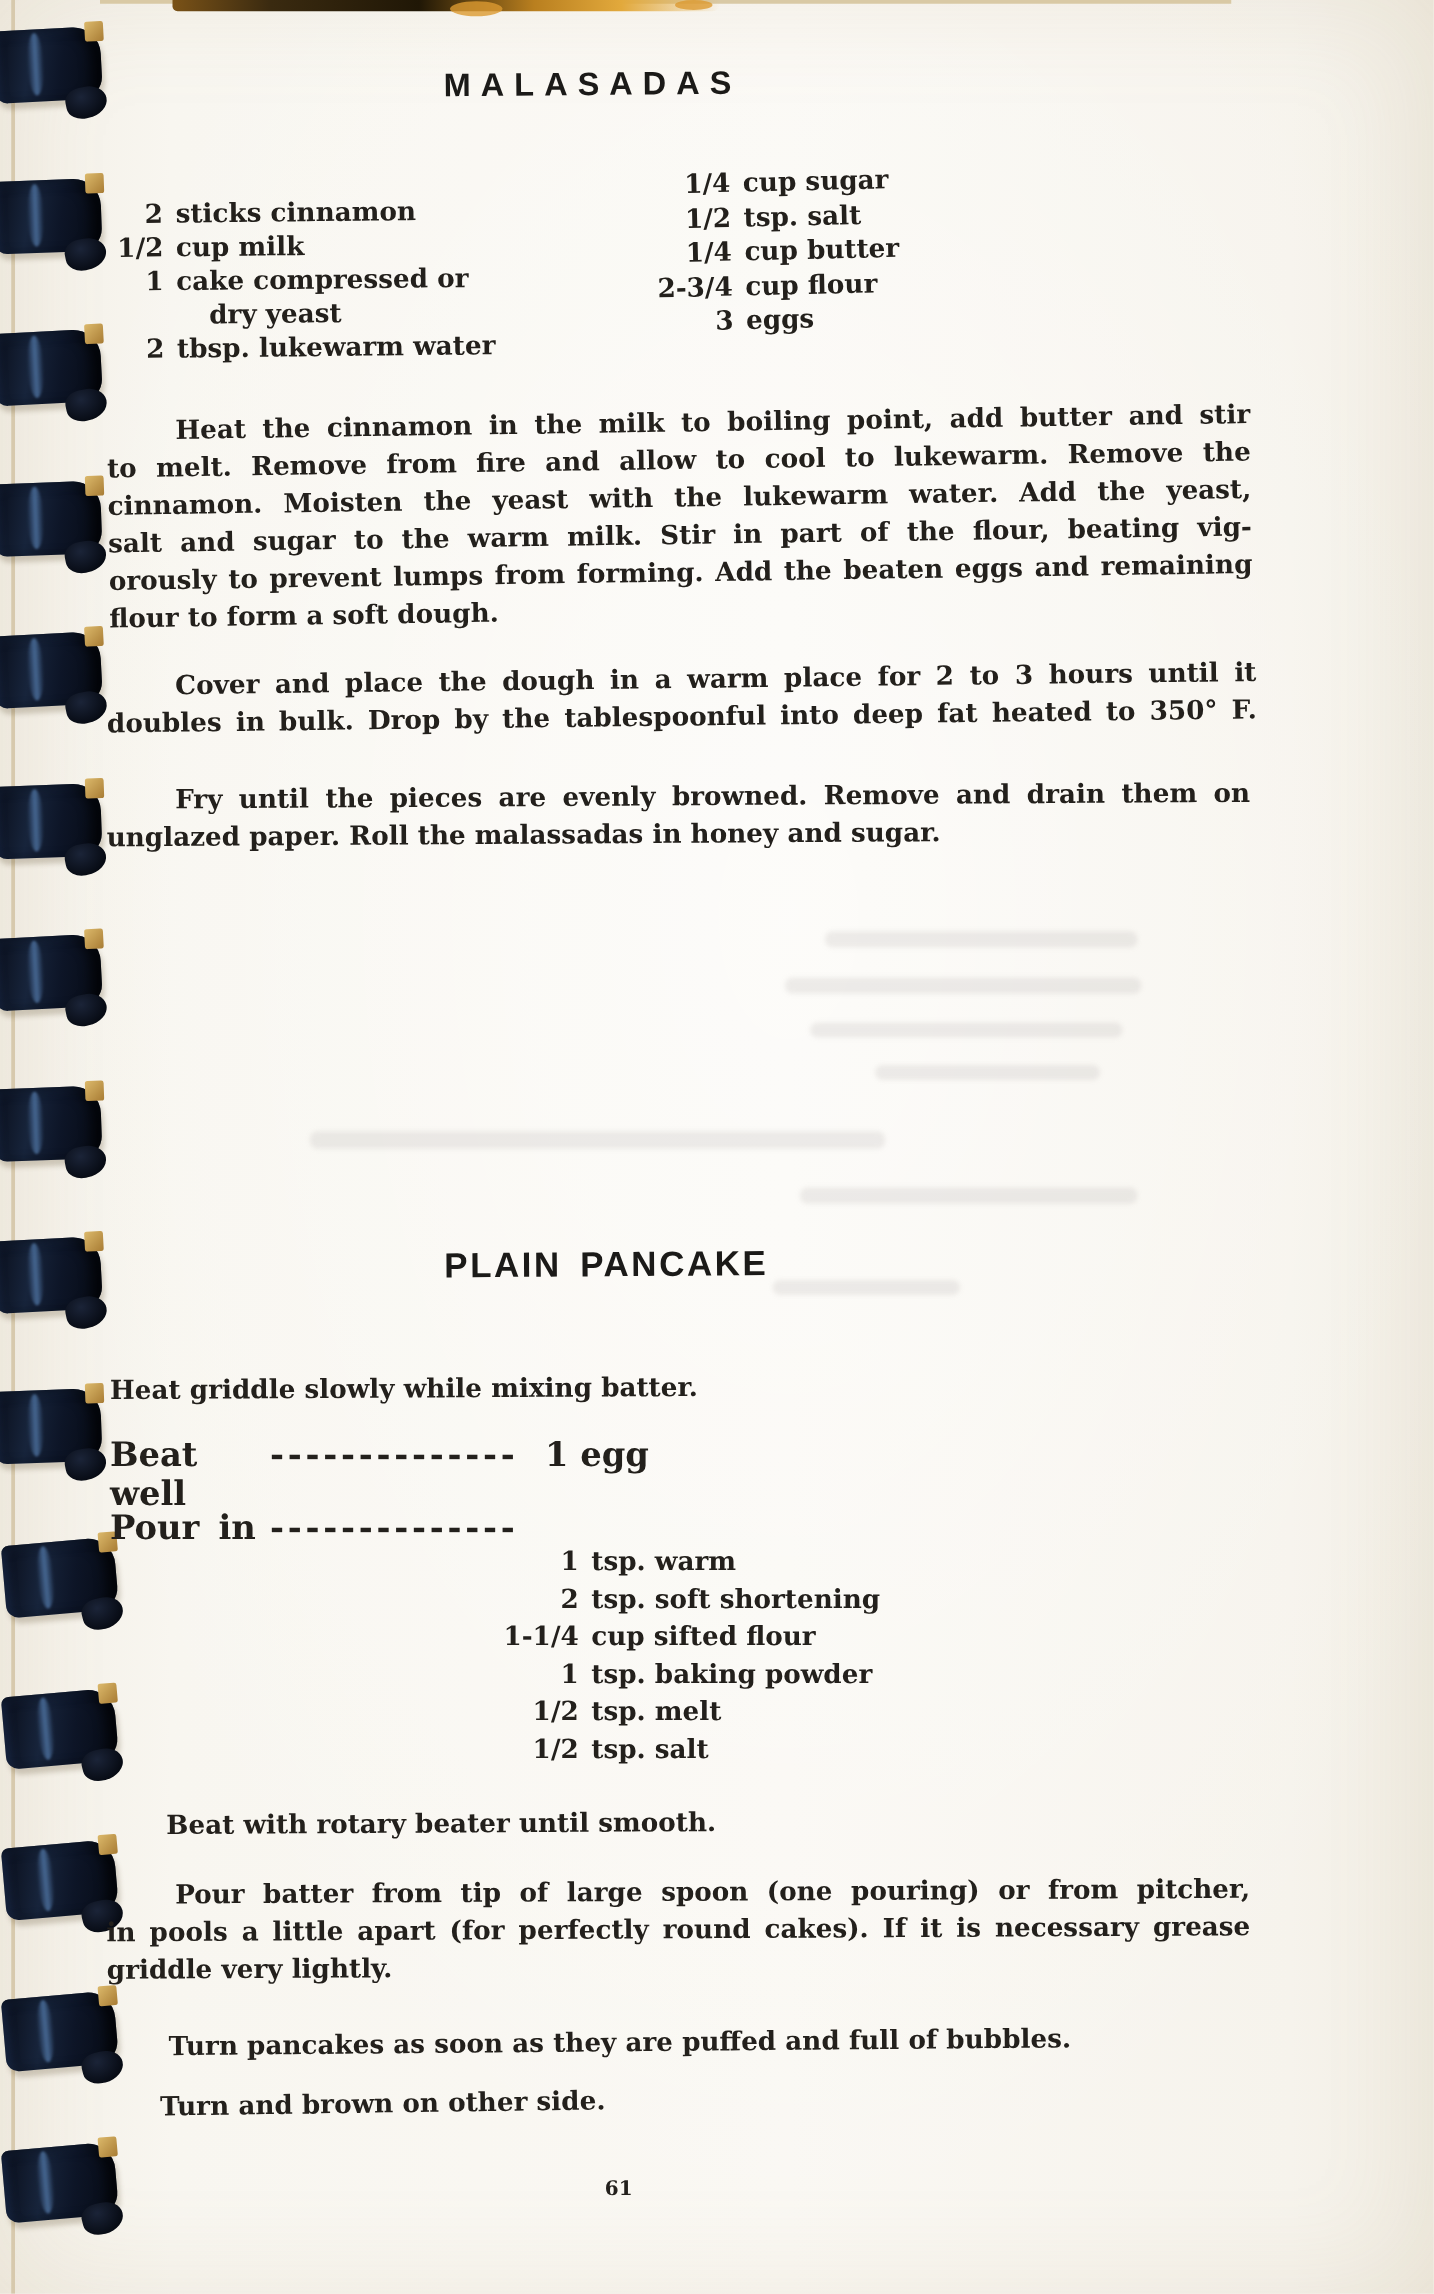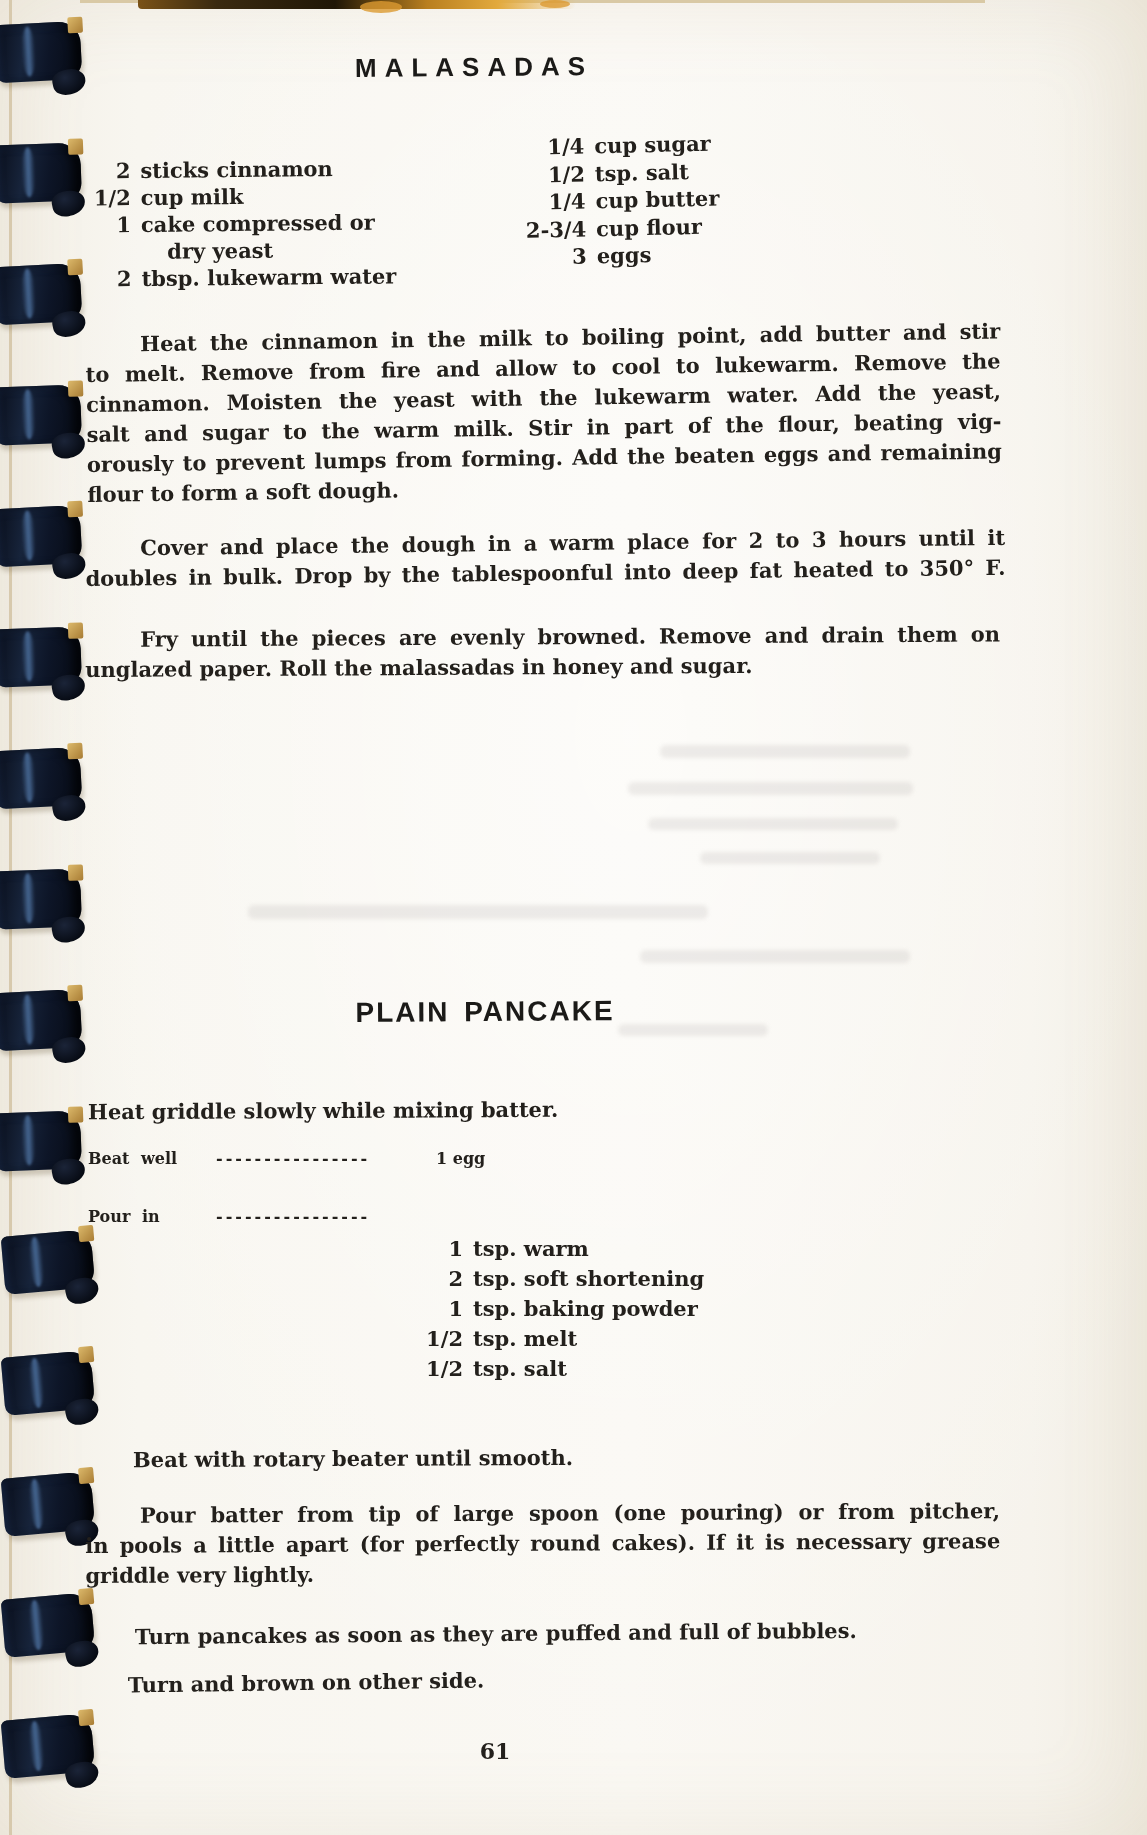--- a/index.html
+++ b/index.html
@@ -72,34 +72,34 @@
   .rest { margin-left:10px; white-space:nowrap; }
   .ing-left  { left:85px;  top:156px; line-height:27px; transform:rotate(-.6deg); }
   .ing-left .qty { width:46px; }
   .ing-left .indent { margin-left:36px; }
   .ing-right { left:518px; top:134px; line-height:27.5px; transform:rotate(-1.3deg); transform-origin:left top; }
   .ing-right .qty { width:66px; }
   .para1 { left:85px; top:330px; width:915px; transform:rotate(-.85deg); transform-origin:left top; }
   .para2 { left:85px; top:534px; width:920px; transform:rotate(-.7deg); transform-origin:left top; }
   .para3 { left:85px; top:625px; width:915px; transform:rotate(-.35deg); transform-origin:left top; }
   .pk-intro { left:88px; top:1096px; transform:rotate(-.3deg); }
-  .beat-row { position:absolute; left:88px; display:flex; align-items:baseline; font-weight:700; font-size:16px; }
+  .beat-row { position:absolute; left:88px; display:flex; align-items:baseline; font-weight:700; font-size:27px; }
   .beat-row .lbl { width:128px; flex:none; word-spacing:6px; }
   .beat-row .dash { width:196px; flex:none; letter-spacing:3px; white-space:nowrap; overflow:hidden; }
   .row-beat-well { top:1149px; }
   .row-beat-well .val { margin-left:24px; }
   .row-beat-in { top:1207px; }
   .row-beat-in .val { margin-left:6px; }
   .pk-list { left:315px; top:1234px; }
   .pk-list .qty { width:148px; }
   .pk-smooth { left:133px; top:1444px; transform:rotate(-.3deg); }
   .para-pour { left:85px; top:1501px; width:915px; transform:rotate(-.3deg); transform-origin:left top; }
   .pk-turn1 { left:135px; top:1619px; transform:rotate(-.5deg); }
   .pk-turn2 { left:128px; top:1668px; transform:rotate(-.8deg); }
-  .page-num { left:450px; top:1736px; width:90px; text-align:center; font-size:22px; }
+  .page-num { left:450px; top:1736px; width:90px; text-align:center; font-size:16px; }
   
   .smudge { position:absolute; background:rgba(128,126,120,.13); filter:blur(2px); border-radius:6px; }
 </style>
 </head>
 <body>
 
 <div class="paper"></div>
 
 <div class="top-edge"></div>
 <div class="top-stain"></div>
@@ -248,20 +248,24 @@
 <div class="txt pk-list">
   <div class="ingrow">
       <span class="qty">1</span>
       <span class="rest">tsp. warm</span>
     </div>
   <div class="ingrow">
       <span class="qty">2</span>
       <span class="rest">tsp. soft shortening</span>
     </div>
   <div class="ingrow">
+      <span class="qty">1-1/4</span>
+      <span class="rest">cup sifted flour</span>
+    </div>
+  <div class="ingrow">
       <span class="qty">1</span>
       <span class="rest">tsp. baking powder</span>
     </div>
   <div class="ingrow">
       <span class="qty">1/2</span>
       <span class="rest">tsp. melt</span>
     </div>
   <div class="ingrow">
       <span class="qty">1/2</span>
       <span class="rest">tsp. salt</span>

